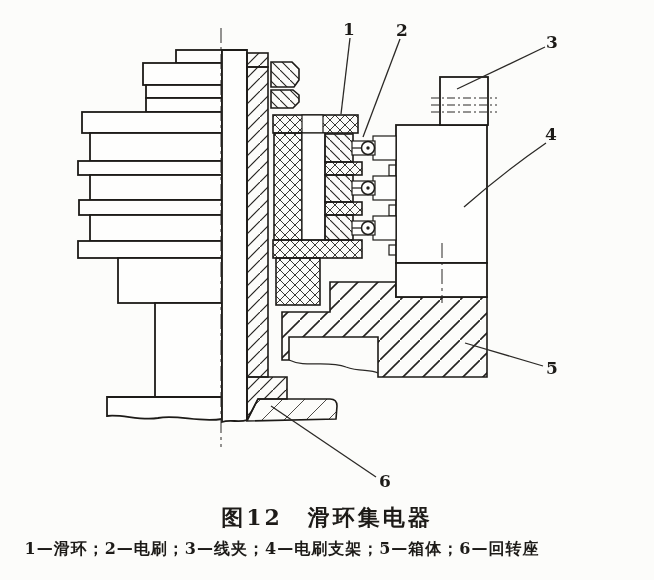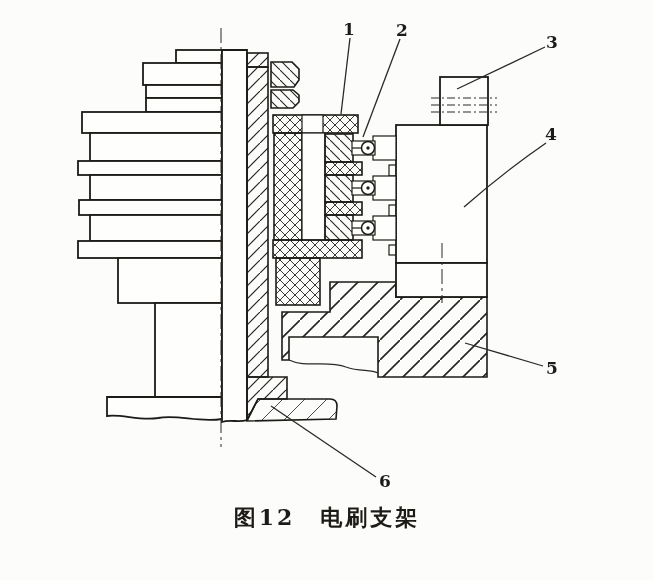--- a/index.html
+++ b/index.html
@@ -168,14 +168,15 @@
     <g text-anchor="middle">
       <text class="callout" x="349" y="35">1</text>
       <text class="callout" x="402" y="36">2</text>
       <text class="callout" x="552" y="48">3</text>
       <text class="callout" x="551" y="140">4</text>
       <text class="callout" x="552" y="374">5</text>
       <text class="callout" x="385" y="487">6</text>
     </g>
   </svg>
 
-  <div class="caption-title">图12　电刷支架</div>
+  <div class="caption-title">图12　滑环集电器</div>
+  <div class="caption-legend">1—滑环；2—电刷；3—线夹；4—电刷支架；5—箱体；6—回转座</div>
 </div>
 
 </body></html>

